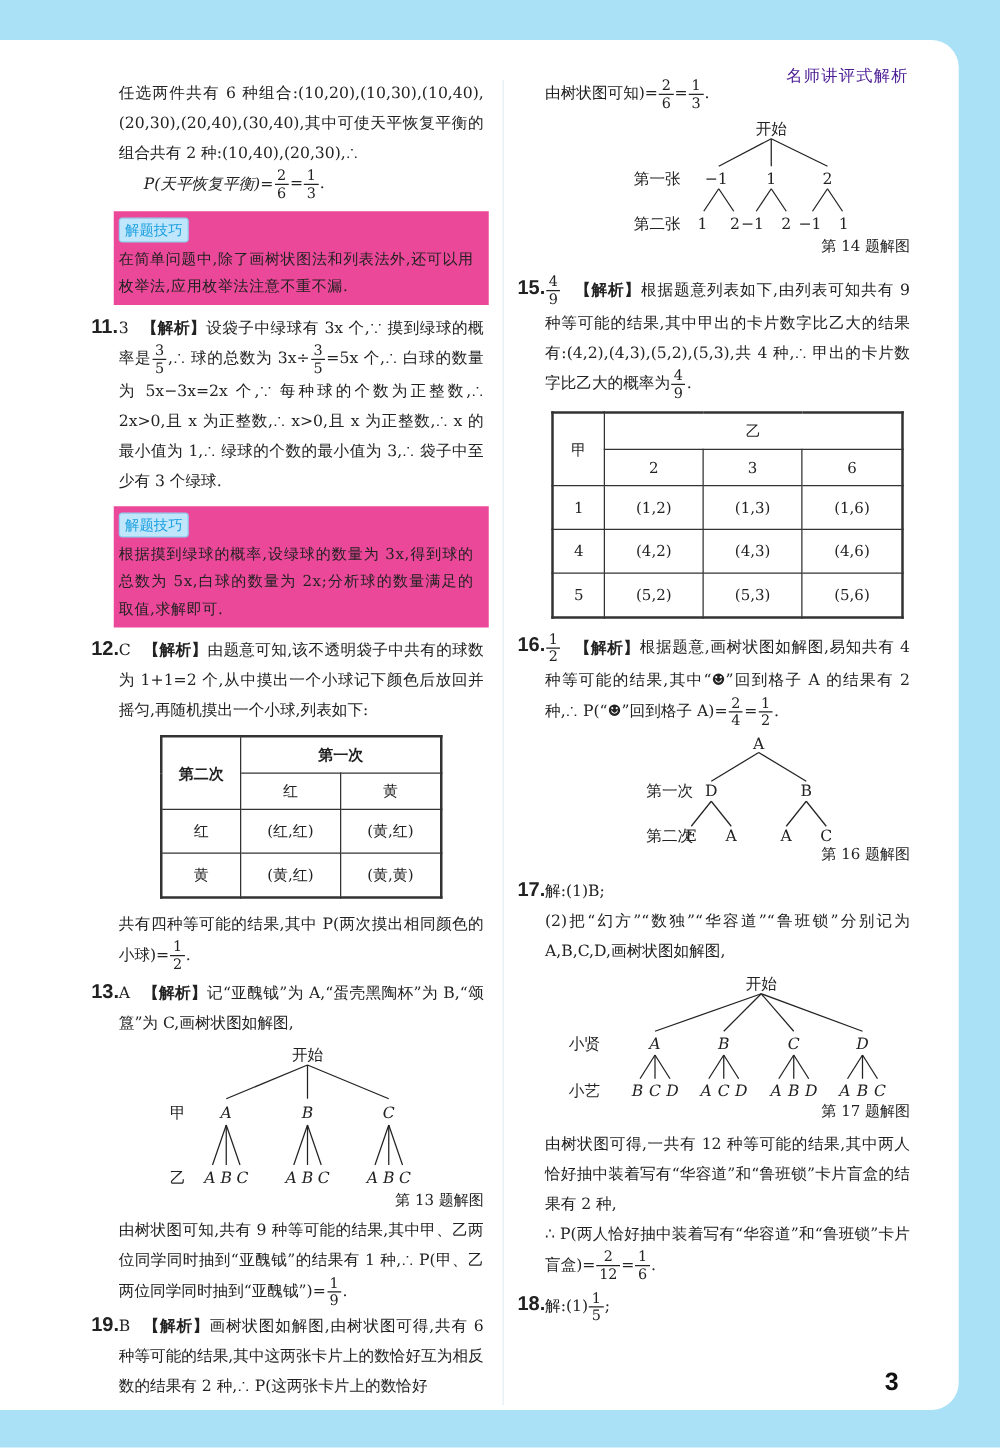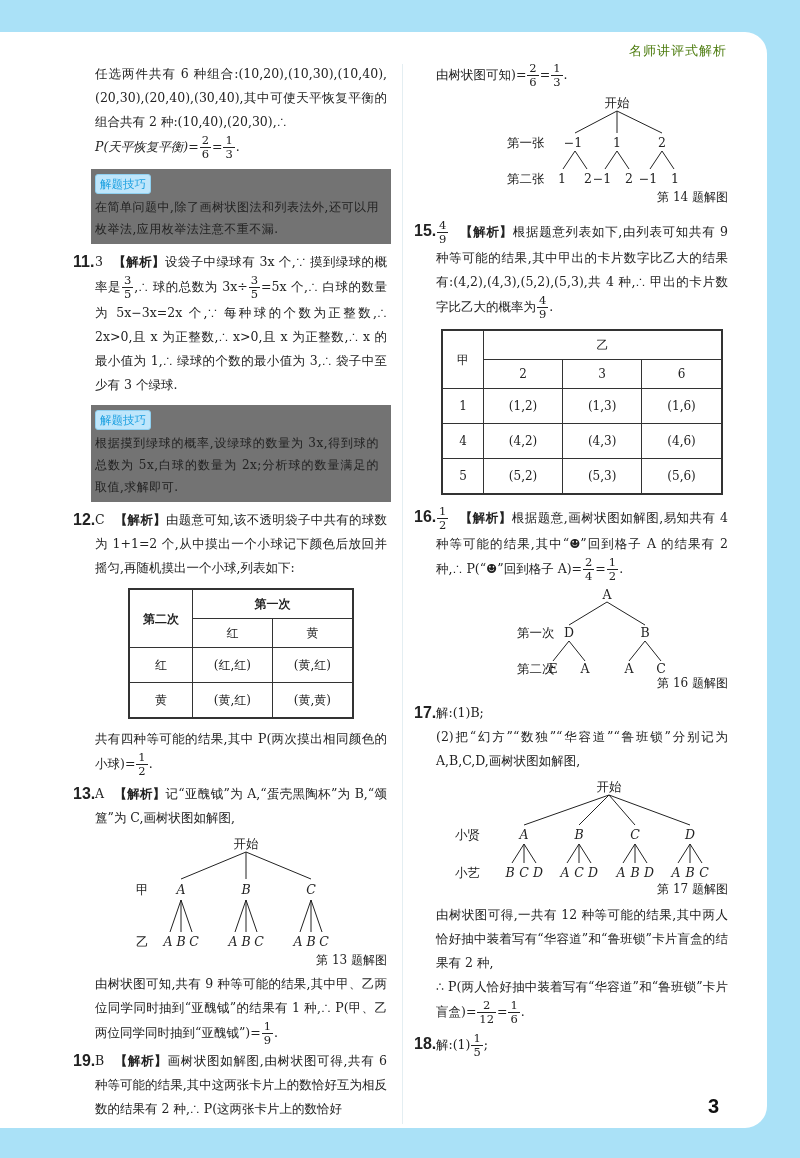--- a/index.html
+++ b/index.html
@@ -1,41 +1,41 @@
 <!DOCTYPE html>
 <html><head>
 <meta charset="utf-8">
 <style>
   html,body{margin:0;padding:0;}
   body{width:800px;height:1158px;background:#aae1f7;position:relative;overflow:hidden;
        font-family:"DejaVu Serif","Liberation Serif",serif;color:#222;}
   .page{position:absolute;left:0;top:32px;width:767px;height:1096px;background:#fff;
         border-radius:0 22px 22px 0;}
-  .header{position:absolute;right:40px;top:10px;font-family:"DejaVu Sans","Liberation Sans",sans-serif;
-          font-size:13px;color:#4d7c0f;letter-spacing:1px;}
+  .header{position:absolute;right:40px;top:20px;font-family:"DejaVu Sans","Liberation Sans",sans-serif;
+          font-size:13px;color:#4c1d95;letter-spacing:1px;}
   .pagenum{position:absolute;right:48px;bottom:10px;font-family:"Liberation Sans","DejaVu Sans",sans-serif;
            font-weight:bold;font-size:20px;color:#111;}
   .divider{position:absolute;left:402px;top:32px;width:1px;height:1060px;background:#e4eef2;}
   .col{position:absolute;font-size:12.5px;line-height:24px;}
   .colL{left:95px;top:30px;width:292px;}
   .colR{left:436px;top:30px;width:292px;}
   .p{margin:0;text-align:justify;}
   .item{position:relative;}
   .num{position:absolute;left:-22px;font-family:"Liberation Sans","DejaVu Sans",sans-serif;font-weight:bold;font-size:16px;}
   .ans{margin-right:10px;}
   .bk{font-weight:bold;}
-  .tip{background:#737373;margin:8px -4px 6px -4px;padding:3px 12px 4px 4px;}
+  .tip{background:#ec4899;margin:8px -4px 6px -4px;padding:3px 12px 4px 4px;}
   .tip-tag{display:inline-block;background:#bfe6fb;border:1px solid #8fd0f0;border-radius:3px;
            color:#1a9fe0;font-family:"DejaVu Sans","Liberation Sans",sans-serif;font-size:11.5px;
            line-height:16px;padding:1px 4px;margin-bottom:2px;}
   .tip .p{font-size:12px;line-height:22px;letter-spacing:0.5px;}
   .frac{display:inline-block;vertical-align:middle;text-align:center;font-size:11.5px;line-height:13px;margin:0 1px;}
   .frac .n{display:block;border-bottom:1px solid #222;padding:0 2px;}
   .frac .d{display:block;padding:0 2px;}
-  i{font-style:italic;}
+  i{font-style:italic;margin-left:20px;}
   table.t{border-collapse:collapse;margin:8px auto 8px auto;font-size:12px;}
   table.t td{border:1px solid #333;text-align:center;height:32px;}
   table.t{border:2px solid #333;}
   .tree{display:block;margin:4px auto 0 auto;}
   .cap{text-align:right;font-size:12px;line-height:16px;}
   svg text{font-family:"DejaVu Serif","Liberation Serif",serif;font-size:12.5px;fill:#222;}
   svg line{stroke:#222;stroke-width:1;}
 </style>
 </head>
 <body>

